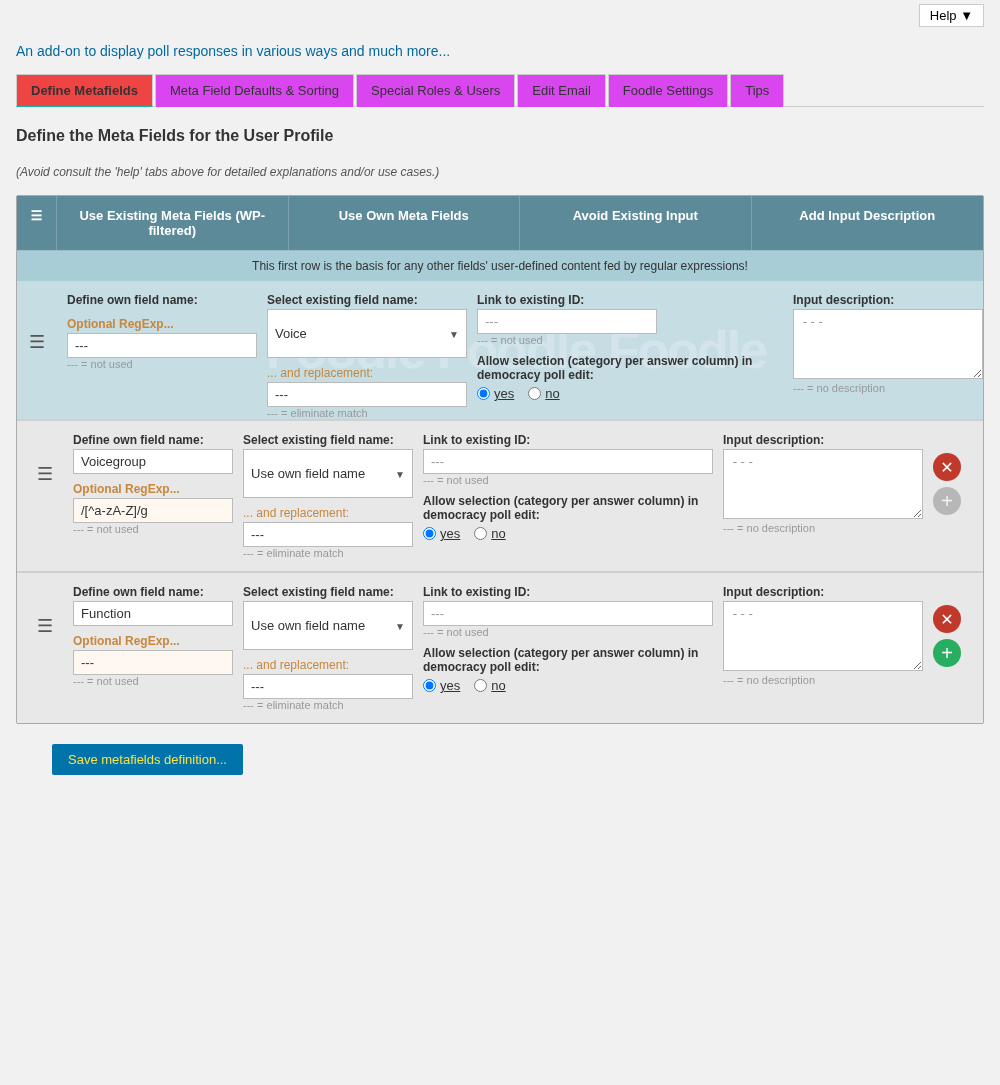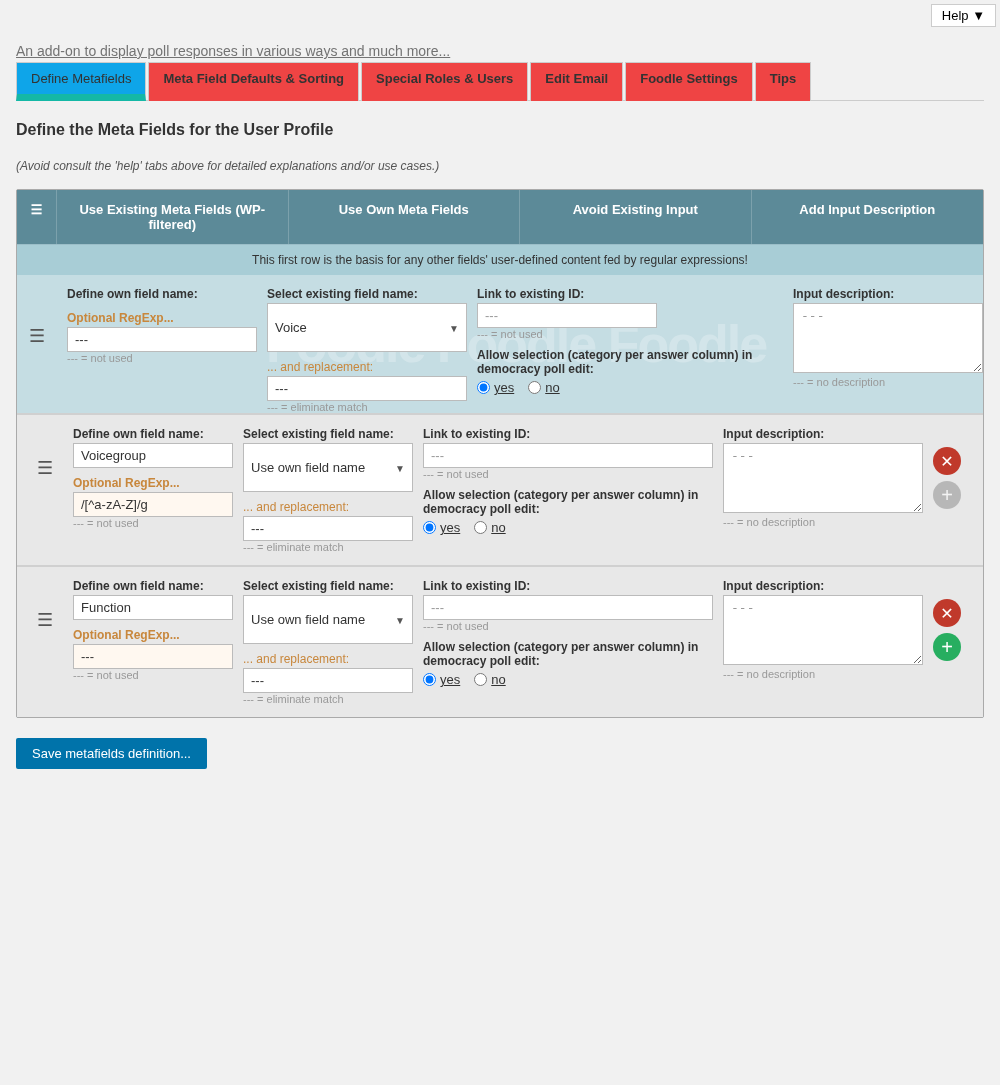--- a/index.html
+++ b/index.html
@@ -5,21 +5,21 @@
     * { box-sizing: border-box; margin: 0; padding: 0; }
     body {
       font-family: -apple-system, BlinkMacSystemFont, "Segoe UI", Arial, sans-serif;
       font-size: 13px;
       background: #f1f1f1;
       color: #333;
     }
     .top-bar {
       display: flex;
       justify-content: flex-end;
-      padding: 4px 4px;
+      padding: 4px 16px;
       background: #f1f1f1;
     }
     .help-btn {
       background: #fff;
       border: 1px solid #ccc;
       padding: 3px 10px;
       cursor: pointer;
       font-size: 13px;
       display: flex;
       align-items: center;
@@ -30,47 +30,45 @@
       max-width: 1000px;
     }
     .page-title {
       font-size: 22px;
       font-weight: 400;
       color: #23282d;
       margin-bottom: 8px;
     }
     .page-subtitle {
       font-size: 14px;
-      color: #737373;
-      margin-bottom: 2px;
-      text-decoration: underline;
+      color: #0369a1;
+      margin-bottom: 14px;
     }
     .tabs {
       display: flex;
       border-bottom: 1px solid #ccc;
       margin-bottom: 20px;
       background: #f1f1f1;
     }
     .tab {
       padding: 8px 14px;
       border: 1px solid #ccc;
       border-bottom: none;
-      background: #ef4444;
+      background: #d946ef;
       cursor: pointer;
       font-size: 13px;
       color: #333;
       margin-right: 2px;
       position: relative;
       top: 1px;
-      font-weight: bold;
     }
     .tab.active {
-      background: #0ea5e9;
-      border-bottom: 7px solid #14b8a6;
-      font-weight: 400;
+      background: #ef4444;
+      border-bottom: 1px solid #14b8a6;
+      font-weight: 700;
     }
     .section-title {
       font-size: 16px;
       font-weight: 600;
       margin-bottom: 20px;
     }
     .section-note {
       font-size: 12px;
       color: #555;
       margin-bottom: 16px;
@@ -263,26 +261,27 @@
       justify-content: center;
     }
     .btn-add-last {
       background: #27ae60;
     }
     .save-btn-wrap {
       margin-top: 20px;
     }
     .save-btn {
       background: #0073aa;
-      color: #ffffff;
+      color: #fde047;
       border: none;
       padding: 8px 16px;
       font-size: 13px;
       cursor: pointer;
       border-radius: 2px;
+      margin-left: 36px;
     }
     .link-id-label { font-size: 12px; font-weight: 600; color: #333; margin-bottom: 2px; }
     .first-row-cols {
       display: grid;
       grid-template-columns: 40px 190px 200px 1fr 190px;
       gap: 10px;
       width: 100%;
       align-items: start;
       position: relative;
       z-index: 1;

